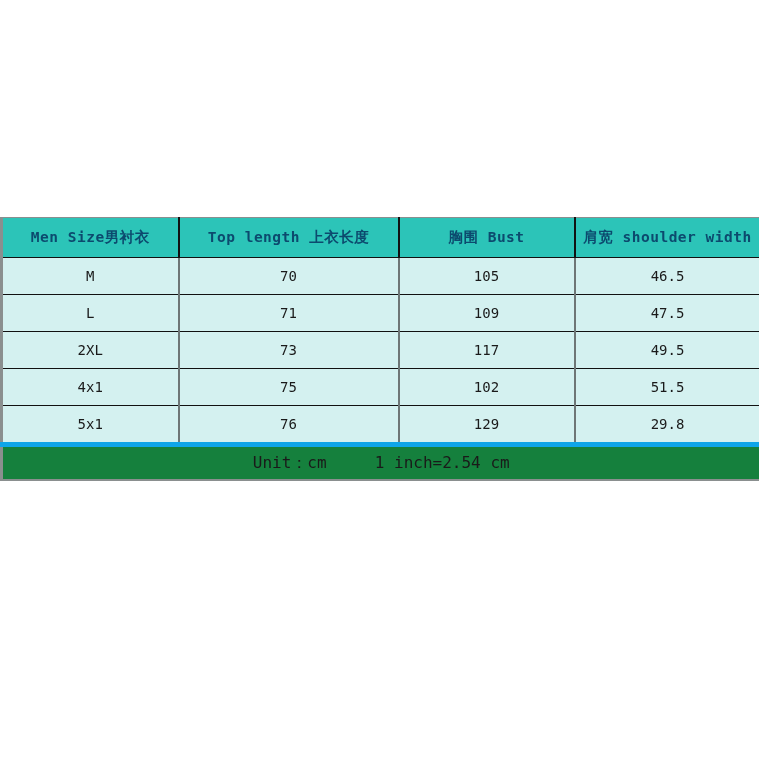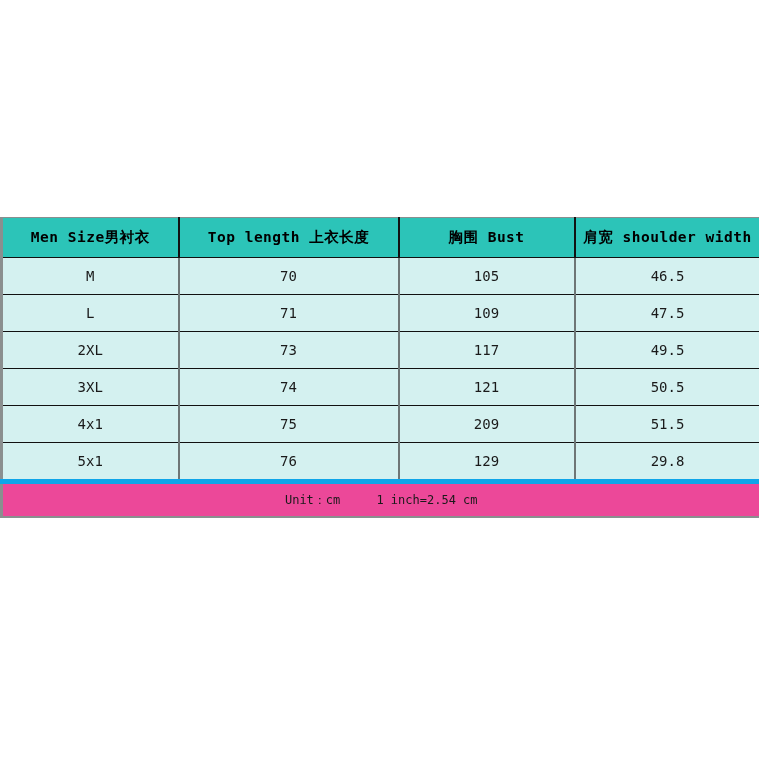--- a/index.html
+++ b/index.html
@@ -31,21 +31,21 @@
     border-bottom: 2px solid #8a8f8f;
   }
 
   table.size-chart col.c1 { width: 177px; }
   table.size-chart col.c2 { width: 220px; }
   table.size-chart col.c3 { width: 176px; }
   table.size-chart col.c4 { width: 186px; }
 
   thead th {
     background: #2CC4B8;
-    color: #000000;
+    color: #0c4a6e;
     font-weight: bold;
     font-size: 14.5px;
     letter-spacing: 0.5px;
     height: 39px;
     padding: 0 4px;
     text-align: center;
     vertical-align: middle;
     border-right: 2px solid #111111;
     border-bottom: 1px solid #111111;
     white-space: nowrap;
@@ -64,23 +64,23 @@
     border-bottom: 1px solid #111111;
     white-space: nowrap;
   }
   tbody td:last-child { border-right: none; }
 
   tbody tr.last-data-row td {
     border-bottom: 5px solid #0ea5e9;
   }
 
   tfoot td.footnote {
-    background: #ec4899;
+    background: #15803d;
     color: #1a1a1a;
-    font-size: 12px;
+    font-size: 16px;
     height: 30px;
     text-align: center;
     vertical-align: middle;
     border: none;
     white-space: pre;
   }
 </style>
 </head>
 <body>
 
@@ -113,29 +113,23 @@
         <td>109</td>
         <td>47.5</td>
       </tr>
       <tr>
         <td>2XL</td>
         <td>73</td>
         <td>117</td>
         <td>49.5</td>
       </tr>
       <tr>
-        <td>3XL</td>
-        <td>74</td>
-        <td>121</td>
-        <td>50.5</td>
-      </tr>
-      <tr>
         <td>4x1</td>
         <td>75</td>
-        <td>209</td>
+        <td>102</td>
         <td>51.5</td>
       </tr>
       <tr class="last-data-row">
         <td>5x1</td>
         <td>76</td>
         <td>129</td>
         <td>29.8</td>
       </tr>
     </tbody>
     <tfoot>

